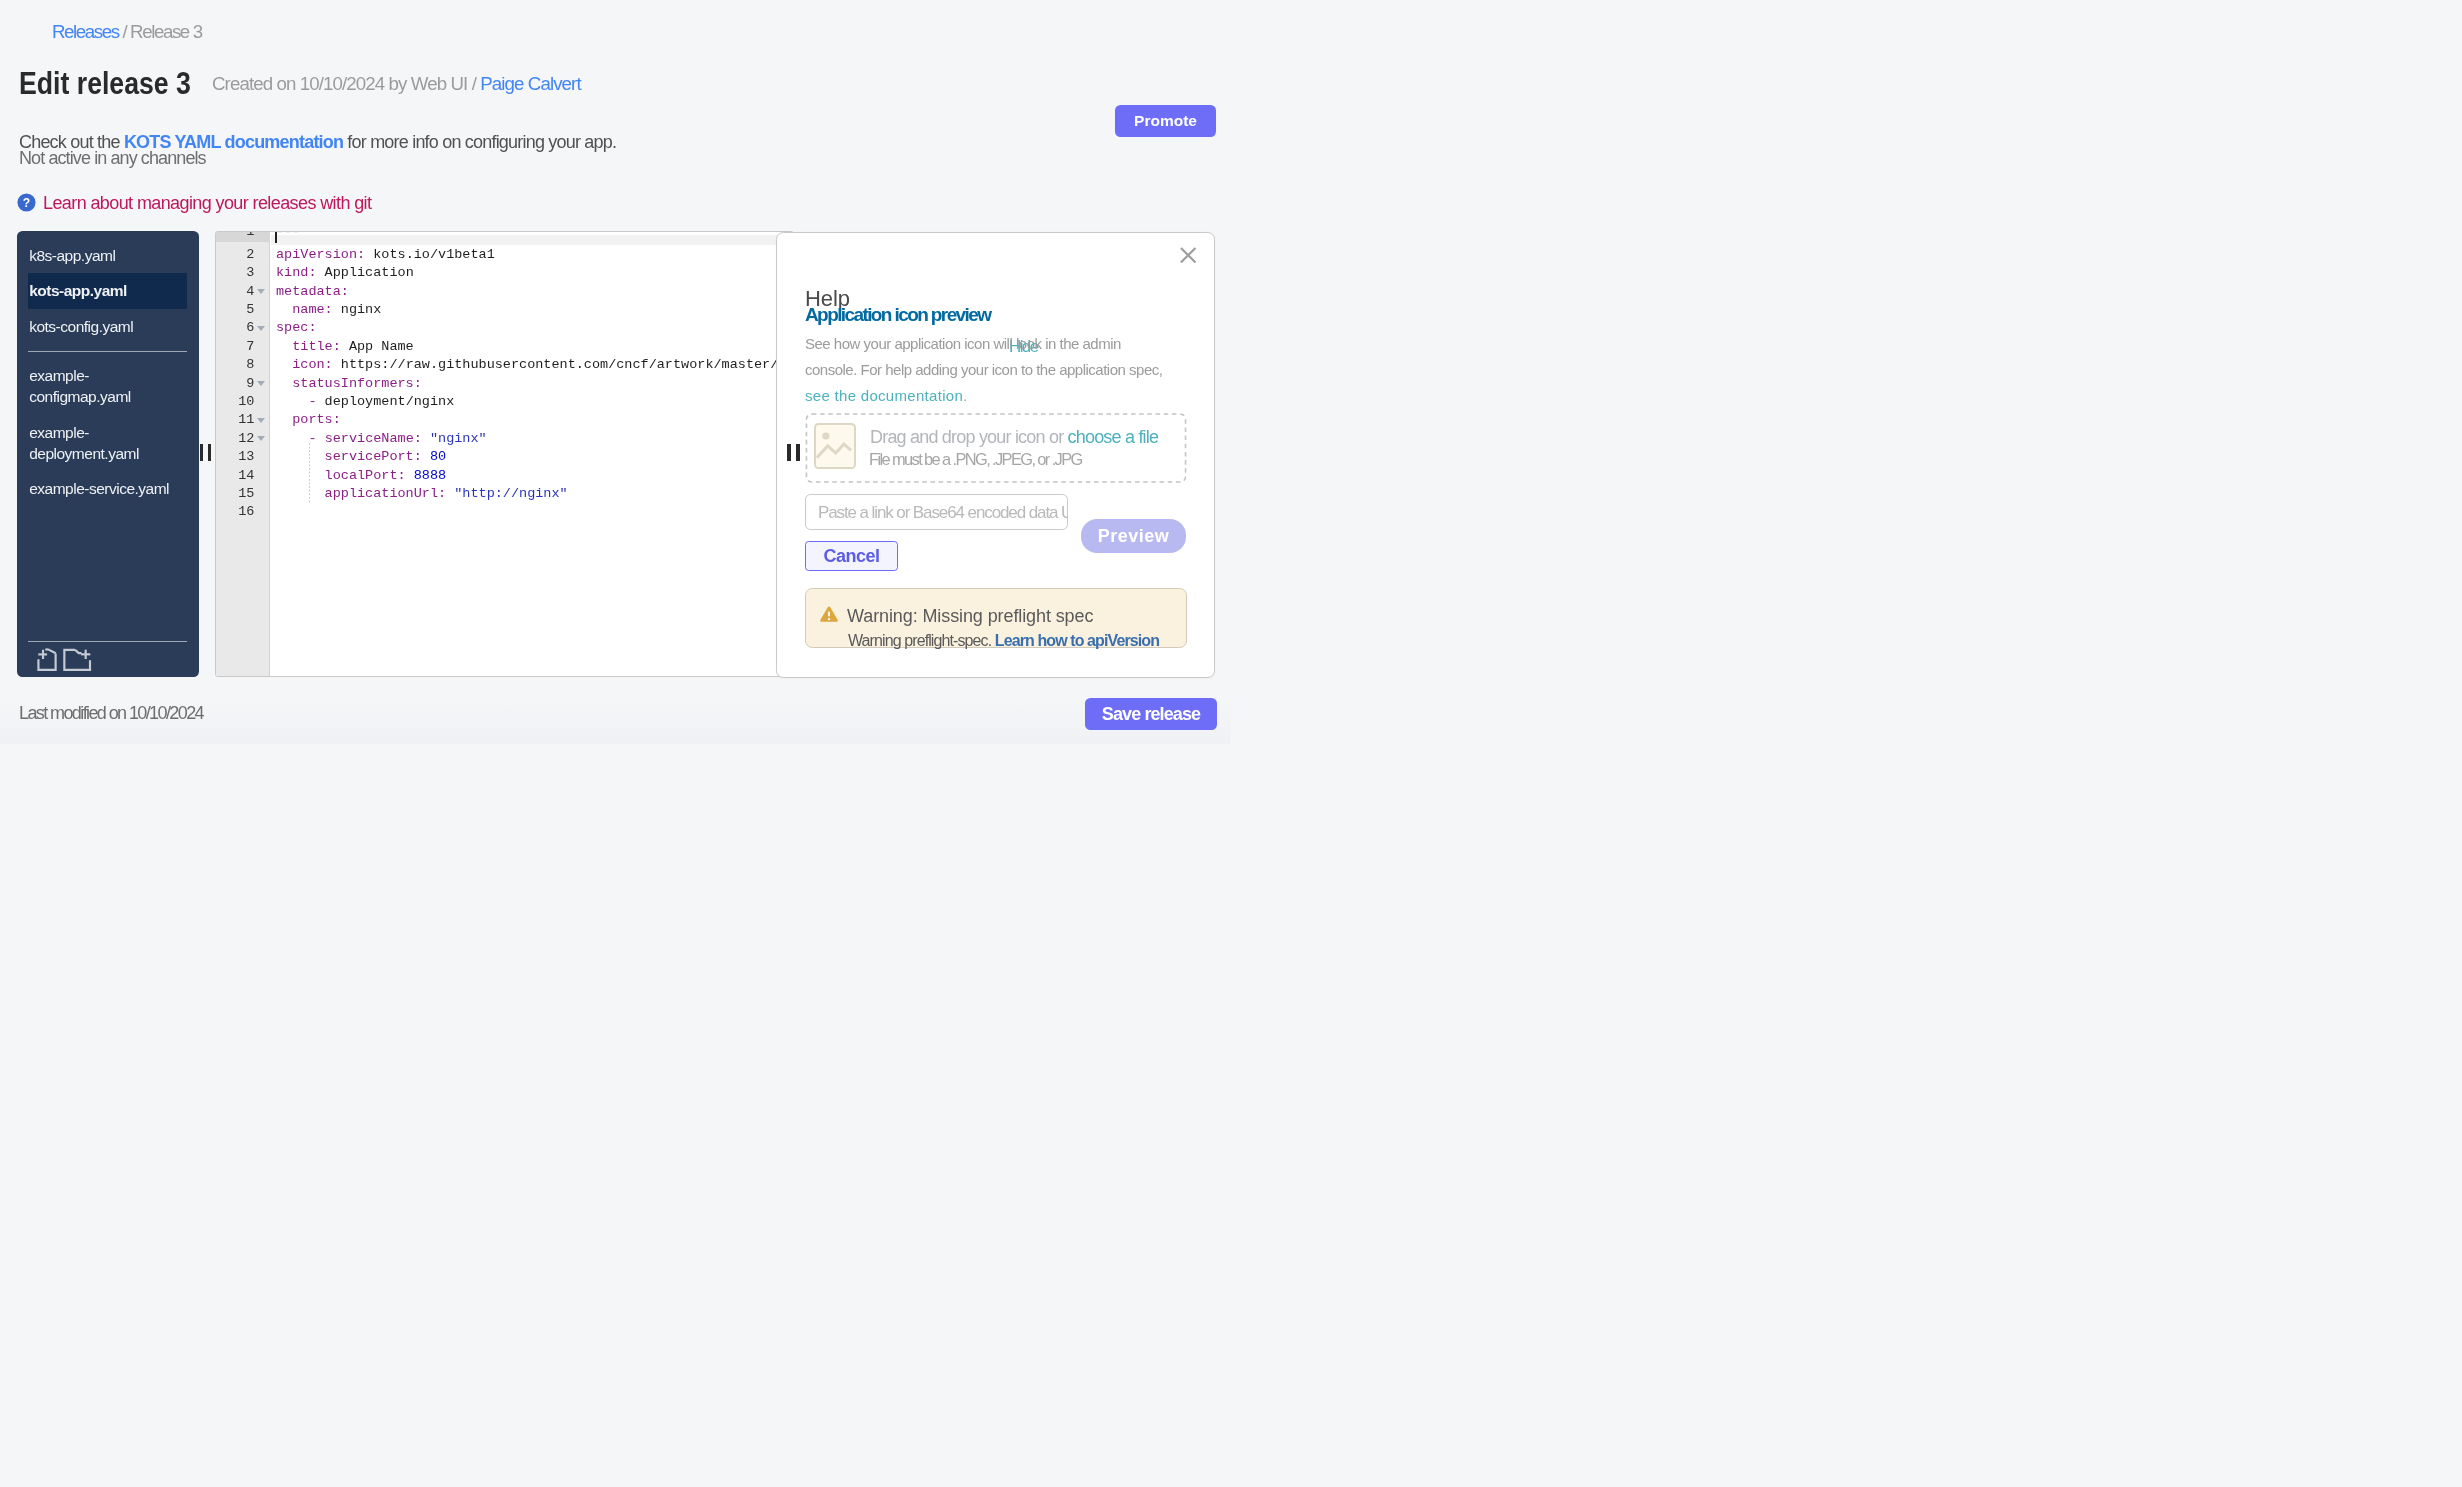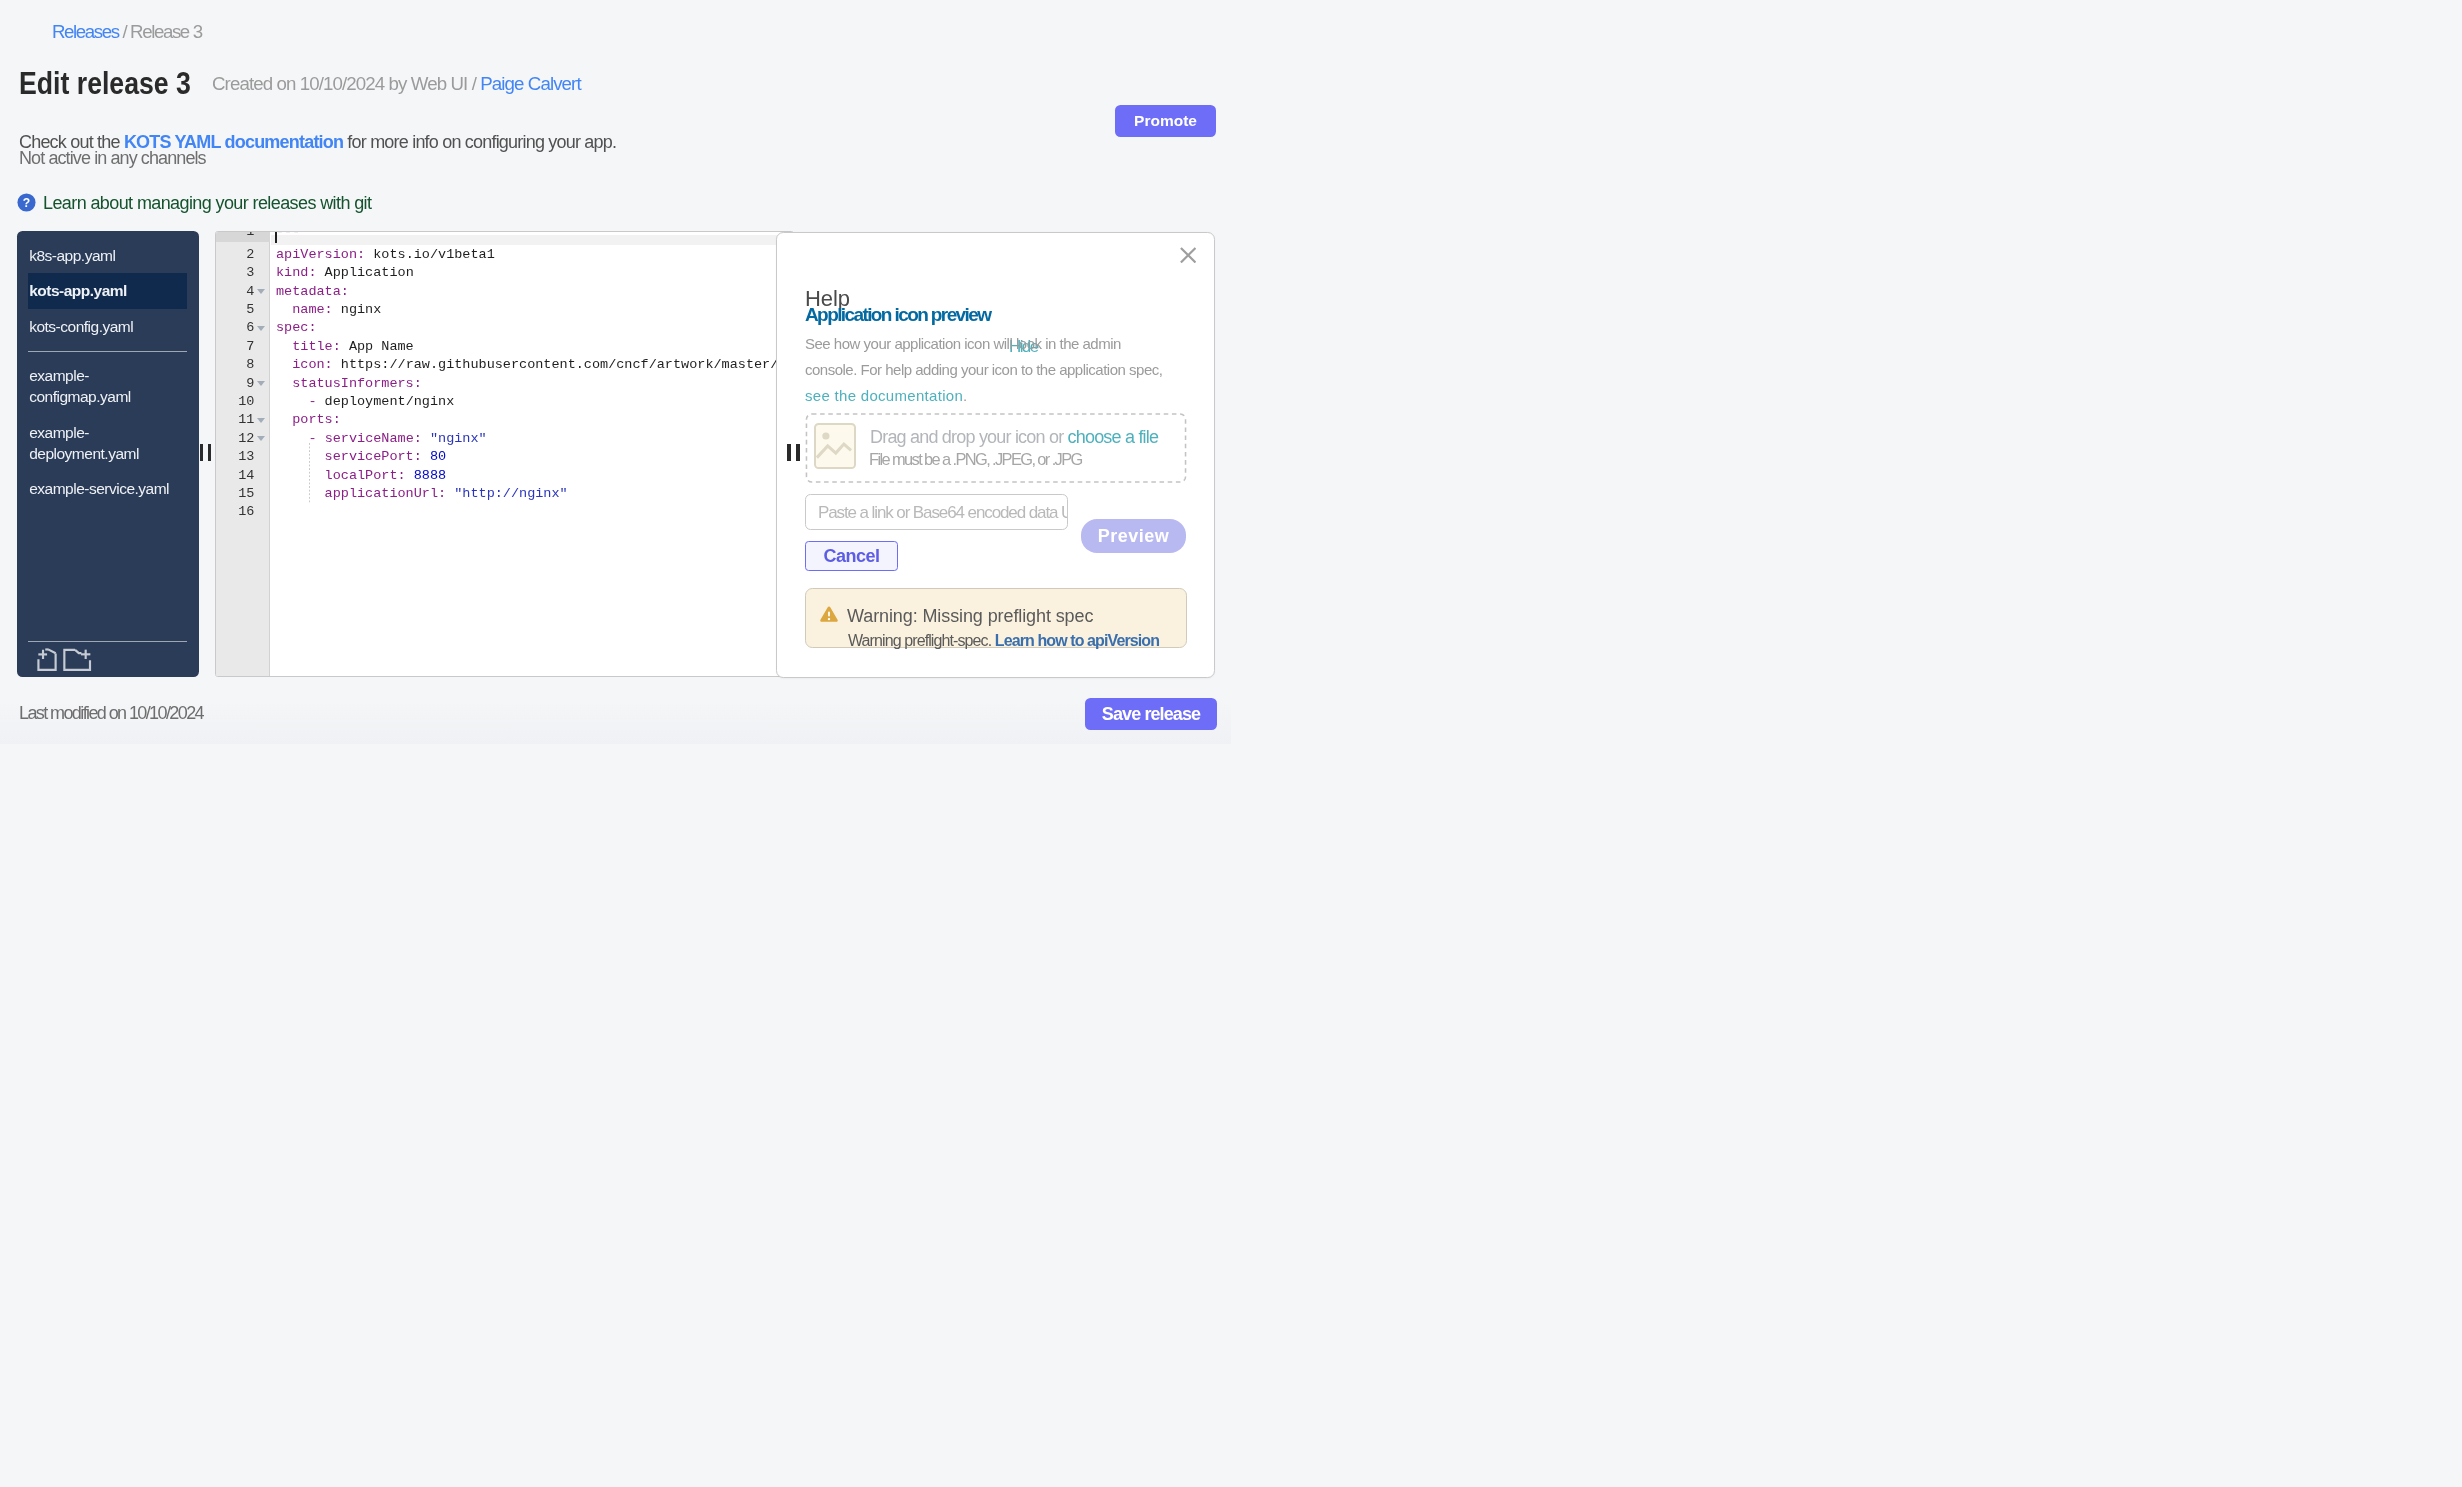--- a/index.html
+++ b/index.html
@@ -18,21 +18,21 @@
 
 #crumb { left:19px; top:21px; font-size:18.7px; color:#9b9b9b; letter-spacing:-1.4px; }
 #crumb .blue { font-weight:400;margin-left:33px; }
 #title { left:19px; top:66px; font-size:31px; font-weight:700; color:#2a2a2a; transform:scaleX(0.86); transform-origin:0 0; white-space:nowrap; }
 #subtitle { left:212px; top:73px; font-size:18.7px; color:#9b9b9b; letter-spacing:-0.9px; white-space:nowrap; }
 #checkline { left:19px; top:116px; font-size:18px; color:#515151; letter-spacing:-0.8px;margin-top:16px; }
 #checkline .blue { font-weight:700; }
 #promote { left:1115px; top:105px; width:101px; height:32px; background:#6d6df7; border-radius:5.5px; color:#fff; font-size:15.5px; font-weight:700; text-align:center; line-height:32px; }
 #notactive { left:19px; top:148px; font-size:18px; color:#6e6e6e; letter-spacing:-0.9px; }
 #gitrow { left:17.3px; top:193px; }
-#gitlink { left:43px; top:193px; font-size:18px; color:#14532d; letter-spacing:-0.6px;text-align:right; }
+#gitlink { left:43px; top:193px; font-size:18px; color:#be185d; letter-spacing:-0.6px;text-align:right; }
 
 
 #sidebar { left:17.3px; top:231px; width:182px; height:446px; background:#2b3c58; border-radius:5.5px; color:#eef1f5; font-size:15.5px; letter-spacing:-0.5px; overflow:hidden; }
 #sidebar ul { list-style:none; padding:6.4px 12px 0 11px; }
 #sidebar li { line-height:21px; padding:7.3px 0 7.3px 0.9px; }
 #sidebar li.sel { background:#102a4d; font-weight:700; }
 #sidebar hr { border:none; border-top:0.9px solid rgba(255,255,255,0.55); margin:6.4px 12px 6.4px 11px; }
 #sidefoot { left:17.3px; top:641px; width:182px; }
 #sidefoot hr { border:none; border-top:0.9px solid rgba(255,255,255,0.55); margin:0 12px 0 11px; }
 

